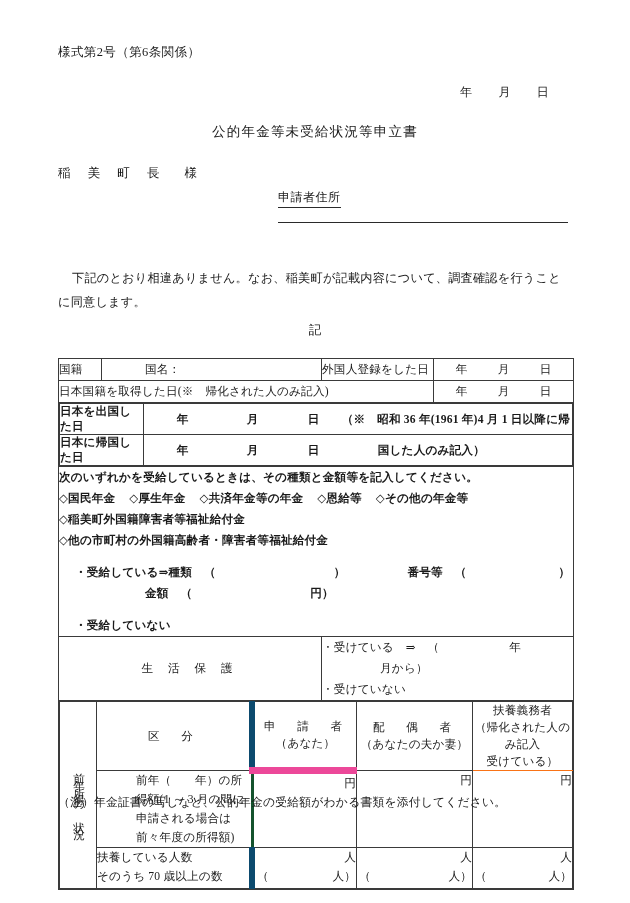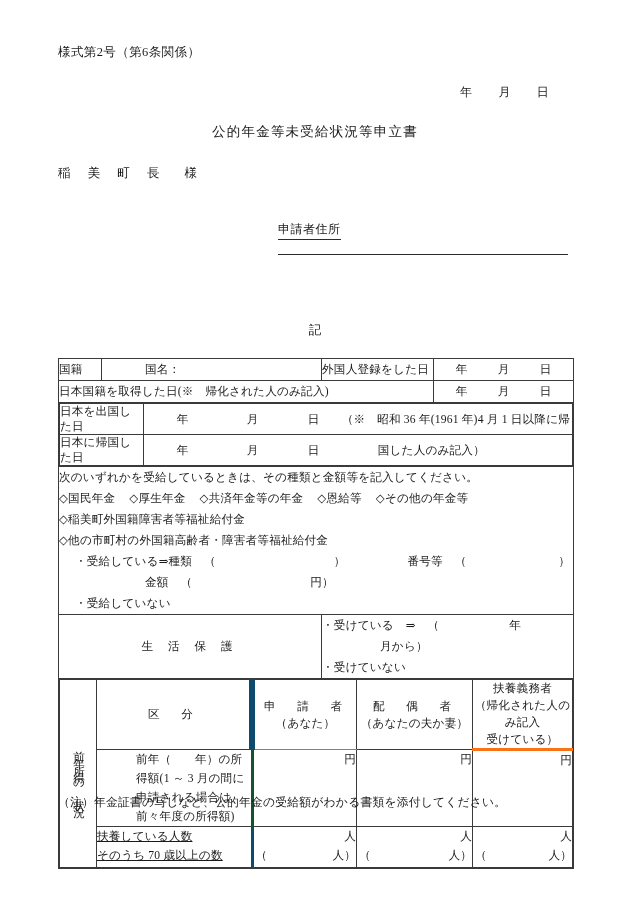--- a/index.html
+++ b/index.html
@@ -66,21 +66,21 @@
     border-bottom: 1px solid #2a2a2a;
     padding-bottom: 1px;
     letter-spacing: 0.5px;
   }
   .field-line .rule {
     display: inline-block;
     border-bottom: 1px solid #2a2a2a;
     height: 13px;
     vertical-align: bottom;
   }
-  #applicant-address { left: 278px; top: 189px; margin-top: 32px; }
+  #applicant-address { left: 278px; top: 189px; }
   #applicant-address .rule { width: 290px; }
   #applicant-name { left: 278px; top: 226px; }
   #applicant-name .rule { width: 290px; }
 
   #statement {
     left: 58px; top: 266px;
     width: 515px;
     font-size: 12.2px;
     line-height: 24px;
     text-indent: 14px;
@@ -132,23 +132,23 @@
     vertical-align: middle;
   }
   .sub-table tr.topline td { border-bottom: 1px solid #3a3a3a; }
   .sub-table td.vdiv { border-right: 1px solid #3a3a3a; }
 
   
   .pension-block {
     padding: 4px 6px 6px 6px;
     line-height: 21px;
   }
-  .pension-block .line { white-space: nowrap; }
+  .pension-block .line { white-space: nowrap; font-weight: bold; }
   .opt { margin-right: 14px; display: inline-block; }
-  .ind1 { padding-left: 16px; }
+  .ind1 { padding-left: 16px; margin-top: 11px; }
   .ind2 { padding-left: 86px; }
   .gap-sm { display: inline-block; width: 118px; }
   .gap-md { display: inline-block; width: 92px; }
   .gap-lg { display: inline-block; width: 62px; }
 
   
   .sh-label {
     text-align: center;
     letter-spacing: 6px;
     padding-left: 6px;
@@ -206,20 +206,21 @@
     <span class="name-sp">稲 美 町 長</span><span class="honor">様</span>
   </div>
 
   <div class="abs" id="doc-title">公的年金等未受給状況等申立書</div>
 
   <div class="field-line" id="applicant-address">
     <span class="lbl">申請者住所</span><span class="rule"></span>
   </div>
 
 
+  <div class="abs" id="statement">下記のとおり相違ありません。なお、稲美町が記載内容について、調査確認を行うことに同意します。</div>
 
   <div class="abs" id="ki-mark">記</div>
 
   <table id="main-table">
     <tbody>
 
       <tr>
         <td class="cell-pad r1h" style="width:46px;">
           <span>国籍</span>
         </td>
@@ -241,21 +242,21 @@
           <span>日本国籍を取得した日(※　帰化された人のみ記入)</span>
         </td>
         <td class="r1h">
           <span class="ymd">
             <span class="y">年</span><span class="m">月</span><span class="d">日</span>
           </span>
         </td>
       </tr>
 
       <tr>
-        <td colspan="4" style="padding:0;">
+        <td colspan="4" style="padding:0;font-weight:bold;">
           <table class="sub-table">
             <tbody>
               <tr class="topline">
                 <td class="vdiv" style="width:135px;">
                   <span>日本を出国した日</span>
                 </td>
                 <td style="padding:3px 2px;">
                   <span class="nowrap">
                     <span style="display:inline-block;width:74px;text-align:center;">年</span><span style="display:inline-block;width:66px;text-align:center;">月</span><span style="display:inline-block;width:56px;text-align:center;">日</span><span>（※　昭和 36 年(1961 年)4 月 1 日以降に帰</span>
                   </span>
@@ -310,29 +311,29 @@
         <td colspan="4" style="padding:0;">
           <table class="sub-table" style="border-collapse:collapse;">
             <tbody>
               <tr>
                 <td rowspan="3" style="width:36px;border-right:1px solid #3a3a3a;text-align:center;">
                   <div class="vert-label">前年所得の状況</div>
                 </td>
                 <td class="col-head" style="width:152px;border-right:6px solid #0c4a6e;border-bottom:1px solid #3a3a3a;height:48px;">
                   <div class="sp">区　分</div>
                 </td>
-                <td class="col-head" style="width:101px;border-right:1px solid #3a3a3a;border-bottom:1px solid #ec4899;">
+                <td class="col-head" style="width:101px;border-right:1px solid #3a3a3a;border-bottom:7px solid #ec4899;">
                   <div class="sp">申　請　者</div>
                   <div>（あなた）</div>
                 </td>
                 <td class="col-head" style="width:115px;border-right:1px solid #3a3a3a;border-bottom:1px solid #3a3a3a;">
                   <div class="sp">配　偶　者</div>
                   <div>（あなたの夫か妻）</div>
                 </td>
-                <td class="col-head" style="border-bottom:3px solid #f97316;">
+                <td class="col-head" style="border-bottom:1px solid #f97316;">
                   <div>扶養義務者</div>
                   <div>（帰化された人のみ記入</div>
                   <div>受けている）</div>
                 </td>
               </tr>
 
               <tr>
                 <td class="cat-cell" style="border-right:3px solid #14532d;border-bottom:1px solid #3a3a3a;height:58px;vertical-align:top;padding-left:39px;">
                   <span>前年（　　年）の所得額(1 ～ 3 月の間に申請される場合は前々年度の所得額)</span>
                 </td>
@@ -341,21 +342,21 @@
                 </td>
                 <td class="unit-cell" style="border-right:1px solid #3a3a3a;border-bottom:1px solid #3a3a3a;vertical-align:top;">
                   <span>円</span>
                 </td>
                 <td class="unit-cell" style="border-bottom:1px solid #3a3a3a;vertical-align:top;">
                   <span>円</span>
                 </td>
               </tr>
 
               <tr>
-                <td class="cat-cell" style="border-right:3px solid #0c4a6e;height:40px;vertical-align:top;text-decoration:underline;">
+                <td class="cat-cell" style="border-right:6px solid #0c4a6e;height:40px;vertical-align:top;">
                   <div>扶養している人数</div>
                   <div>そのうち 70 歳以上の数</div>
                 </td>
                 <td class="unit-cell" style="border-right:1px solid #3a3a3a;vertical-align:top;">
                   <div>人</div>
                   <div class="row2">
                     <span class="lp">（</span>
                       <span>人）</span>
                   </div>
                 </td>

